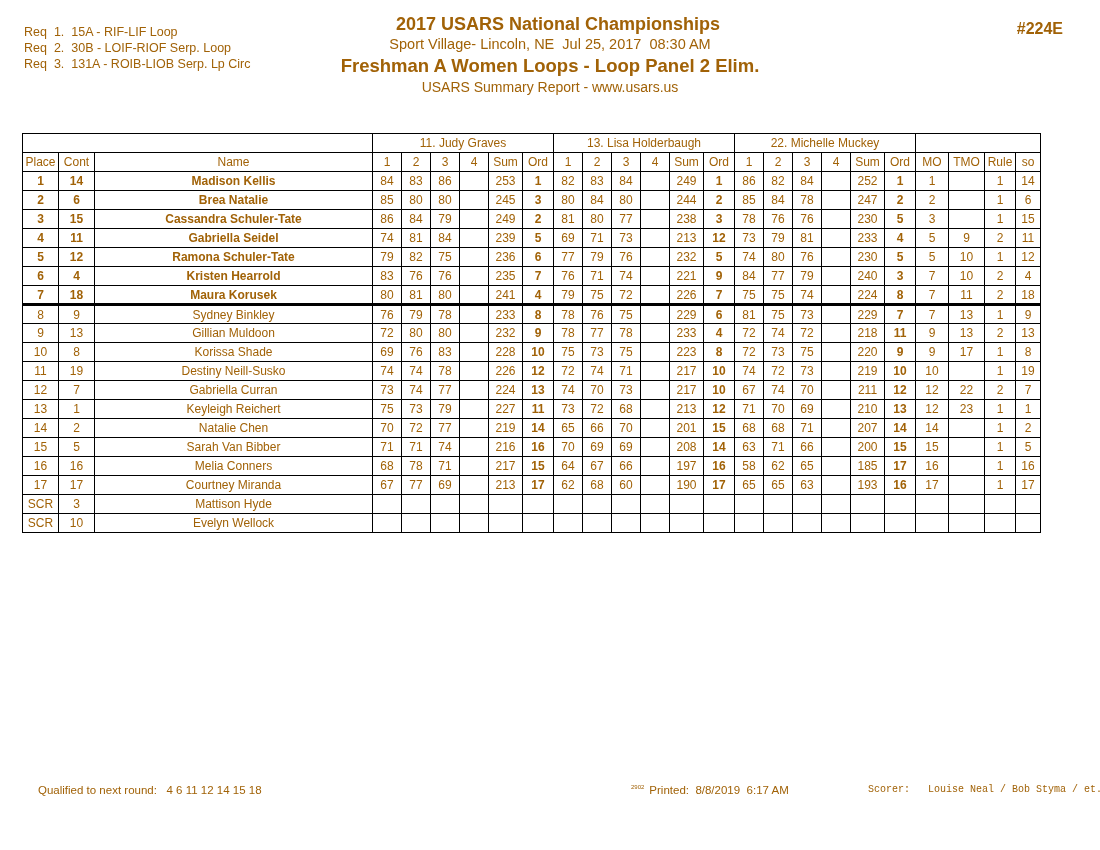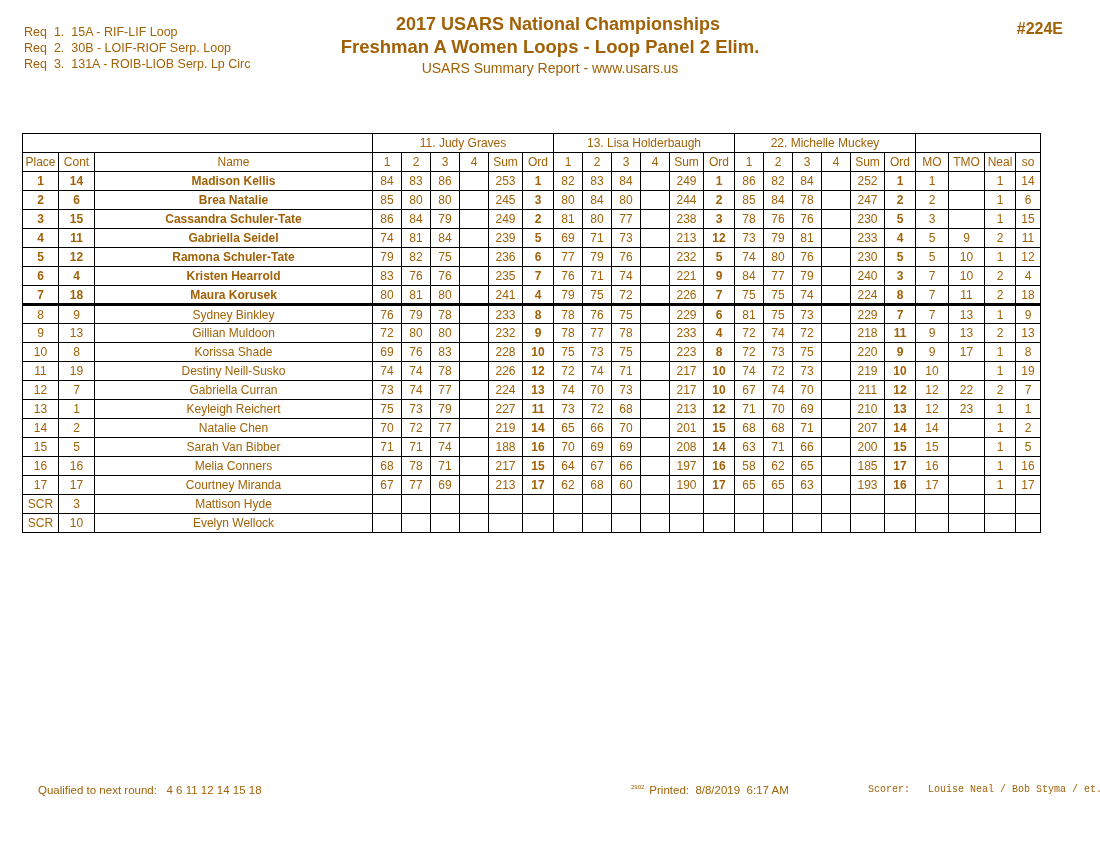--- a/index.html
+++ b/index.html
@@ -62,20 +62,21 @@
 <div class="page">
 
   <div class="req-block">
     <span class="req-line">Req  1.  15A - RIF-LIF Loop</span>
     <span class="req-line">Req  2.  30B - LOIF-RIOF Serp. Loop</span>
     <span class="req-line">Req  3.  131A - ROIB-LIOB Serp. Lp Circ</span>
   </div>
 
   <div class="title-block">
     <div class="title-main">2017 USARS National Championships</div>
+    <div class="title-sub">Sport Village- Lincoln, NE  Jul 25, 2017  08:30 AM</div>
     <div class="title-event">Freshman A Women Loops - Loop Panel 2 Elim.</div>
     <div class="title-report">USARS Summary Report - www.usars.us</div>
   </div>
 
   <div class="event-number">#224E</div>
 
   <table class="results">
     <colgroup>
       <col style="width:36px">
         <col style="width:36px">
@@ -128,21 +129,21 @@
         <td>Sum</td>
         <td class="ordcol">Ord</td>
         <td>1</td>
         <td>2</td>
         <td>3</td>
         <td>4</td>
         <td>Sum</td>
         <td class="ordcol">Ord</td>
         <td>MO</td>
         <td>TMO</td>
-        <td>Neal</td>
+        <td>Rule</td>
         <td>so</td>
       </tr>
     </tbody>
     <tbody>
         <tr class="q">
       <td class="b">1</td>
       <td class="b">14</td>
       <td class="name b">Madison Kellis</td>
       <td>84</td>
       <td>83</td>
@@ -519,21 +520,21 @@
       <td>2</td>
     </tr>
         <tr>
       <td class="b">15</td>
       <td class="b">5</td>
       <td class="name b">Sarah Van Bibber</td>
       <td>71</td>
       <td>71</td>
       <td>74</td>
       <td></td>
-      <td class="sum">188</td>
+      <td class="sum">216</td>
       <td class="ordcol ordval">16</td>
       <td>70</td>
       <td>69</td>
       <td>69</td>
       <td></td>
       <td class="sum">208</td>
       <td class="ordcol ordval">14</td>
       <td>63</td>
       <td>71</td>
       <td>66</td>

